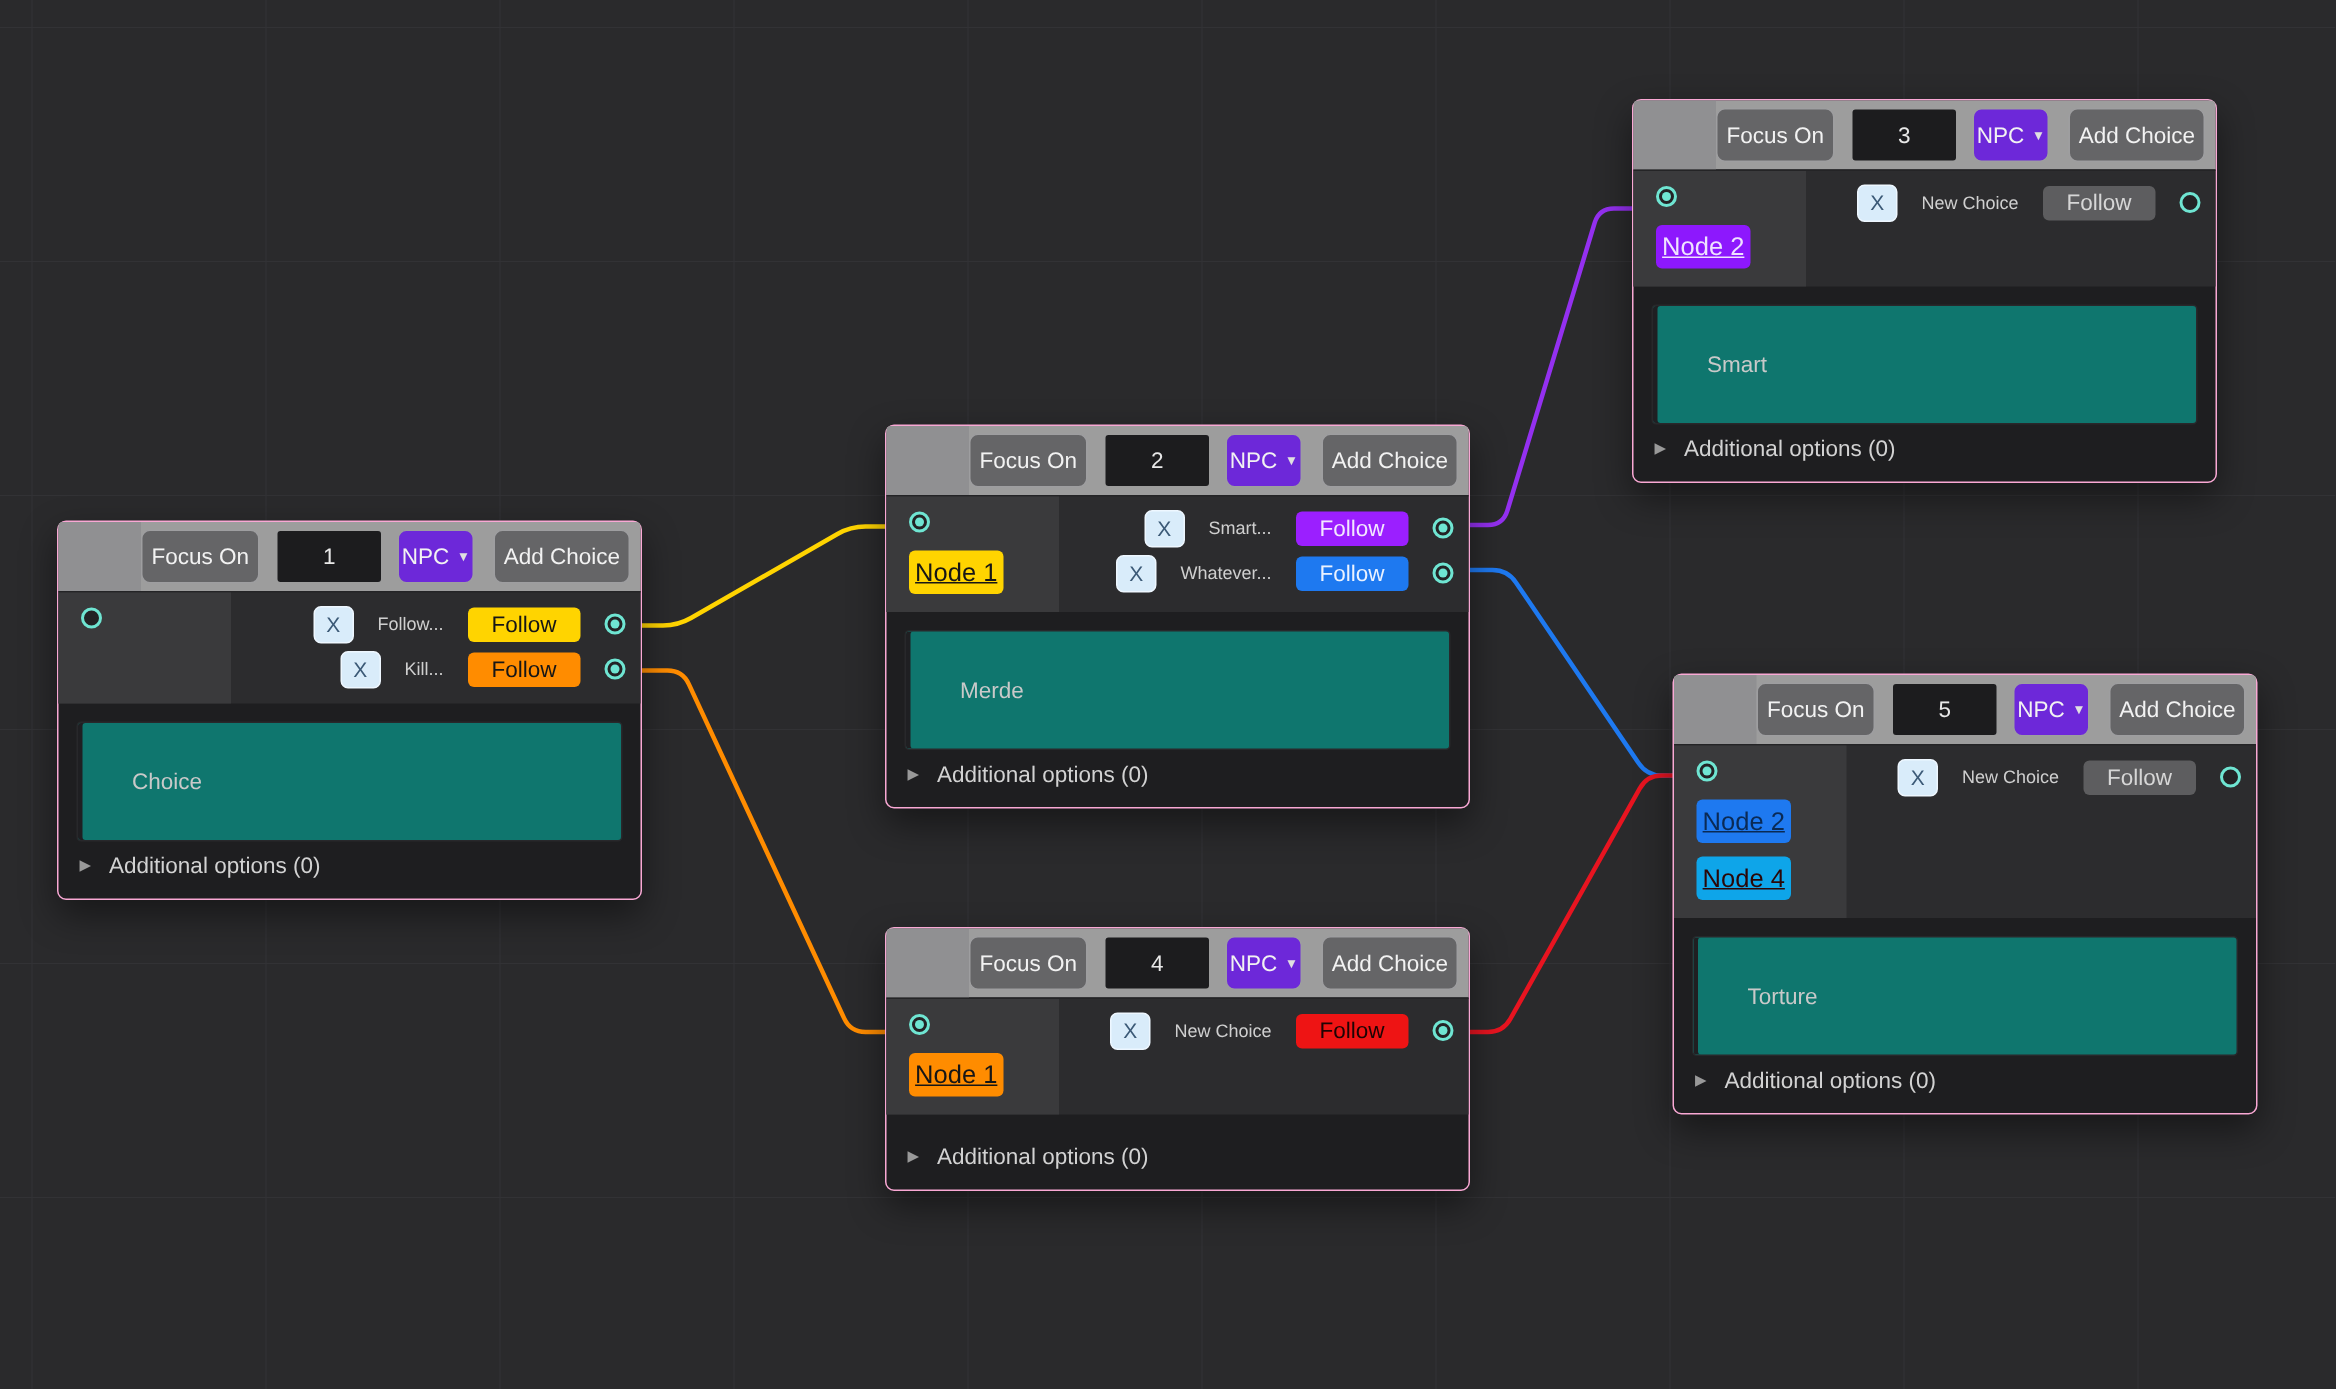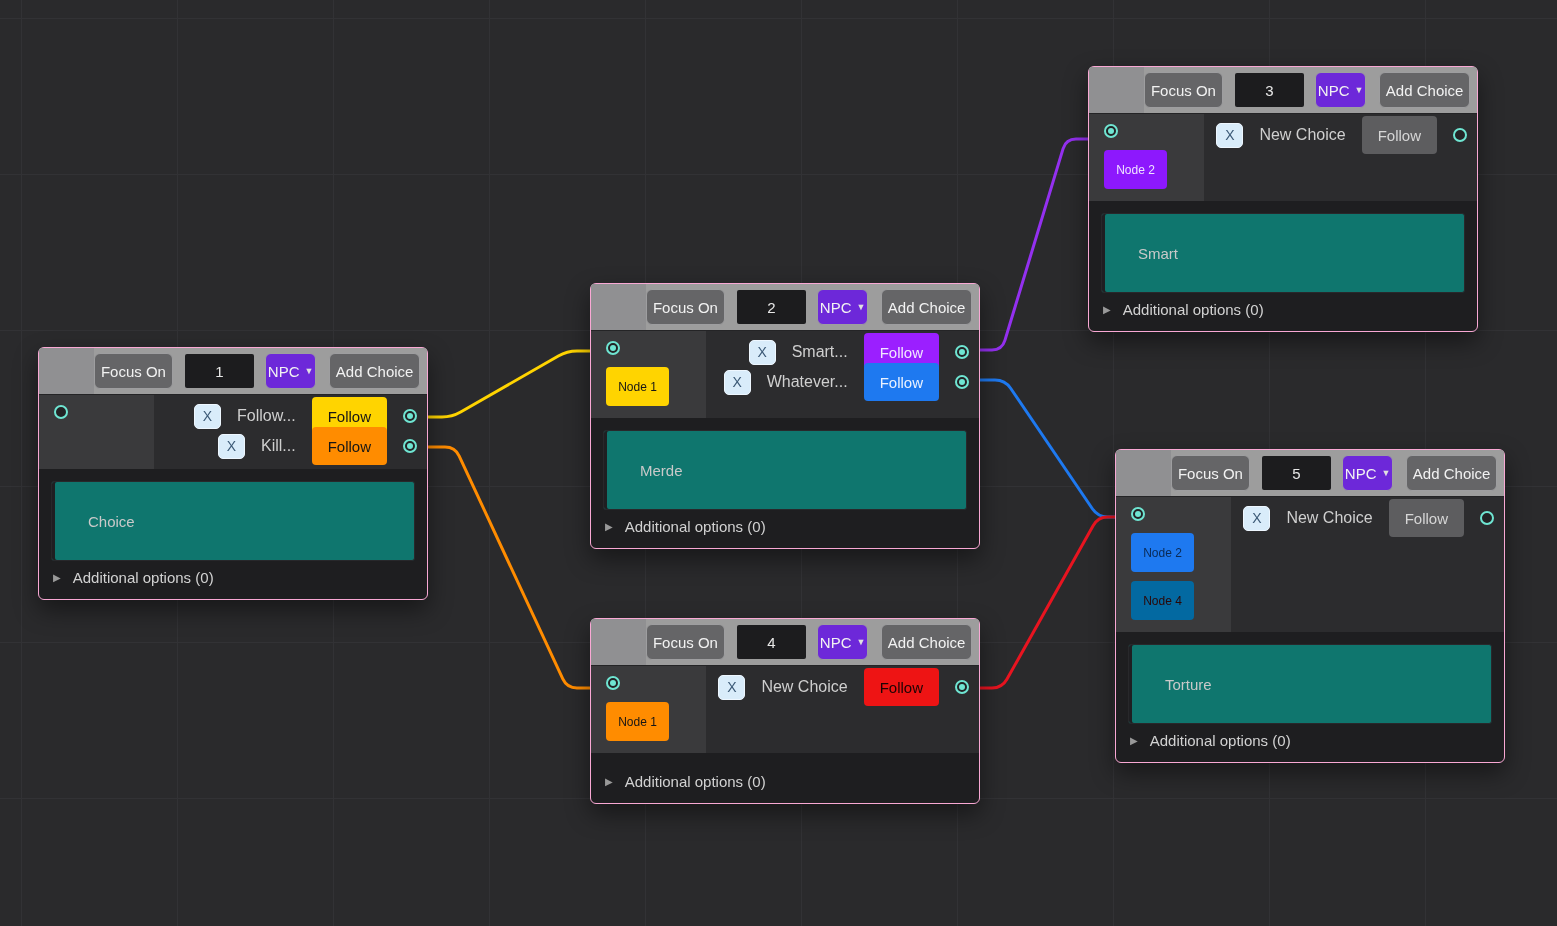--- a/index.html
+++ b/index.html
@@ -42,33 +42,33 @@
   .npc{width:52px;margin-left:11px;background:#6d28d9;gap:5px;text-align:right;}
   .npc .arr{font-size:9px;color:#e0e0e0;}
   .add{width:92px;margin-left:13px;}
   .choice-section{display:flex;background:#2c2c2e;border-top:1px solid #242426;}
   .left-col{
     width:100px;flex:none;background:#3a3a3c;
     padding:10px 0 12px 15px;display:flex;flex-direction:column;align-items:flex-start;
   }
   .badges{display:flex;flex-direction:column;gap:9px;margin-top:12px;}
   .badge{
-    width:63px;height:39px;border-radius:4px;font-size:12px;
-    display:flex;align-items:center;justify-content:center;
+    width:63px;height:29px;border-radius:4px;font-size:17px;
+    display:flex;align-items:center;justify-content:center;text-decoration:underline;
   }
   .choices{flex:1;display:flex;flex-direction:column;padding:6px 10px 8px 0;}
   .crow{height:30px;display:flex;align-items:center;justify-content:flex-end;gap:16px;}
   .xbtn{
     width:27px;height:25px;background:#d9ecfa;border:1px solid #eef7ff;border-radius:5px;
     color:#3c5a77;font-size:14px;display:flex;align-items:center;justify-content:center;
     font-family:"Liberation Sans", sans-serif;cursor:pointer;padding:0;
   }
-  .clabel{color:#cfcfcf;font-size:16px;}
+  .clabel{color:#cfcfcf;font-size:12px;}
   .follow{
-    min-width:57px;height:38px;border:none;border-radius:4px;font-size:15px;
+    min-width:57px;height:23px;border:none;border-radius:4px;font-size:15px;
     display:flex;align-items:center;justify-content:center;padding:0 16px;
     font-family:"Liberation Sans", sans-serif;cursor:pointer;
   }
   .port{
     width:14px;height:14px;border:2px solid var(--port,#6fe5d2);border-radius:50%;
     background:#232325;position:relative;flex:none;box-sizing:border-box;
   }
   .port.filled::after{
     content:"";position:absolute;inset:2px;background:var(--port,#6fe5d2);border-radius:50%;
   }
@@ -257,21 +257,21 @@
       <span>NPC</span>
       <span class="arr">▼</span>
     </button>
     <button class="hbtn add">Add Choice</button>
   </div>
   <div class="choice-section">
     <div class="left-col">
       <span class="port filled"></span>
       <div class="badges">
         <span class="badge" style="background: rgb(30, 121, 240); color: rgb(10, 42, 85);">Node 2</span>
-        <span class="badge" style="background: #0369a1; color: rgb(43, 7, 7);">Node 4</span>
+        <span class="badge" style="background: #0ea5e9; color: rgb(43, 7, 7);">Node 4</span>
       </div>
     </div>
     <div class="choices">
       <div class="crow">
         <button class="xbtn">X</button>
         <span class="clabel">New Choice</span>
         <button class="follow" style="background: rgb(93, 93, 95); color: rgb(214, 214, 214);">Follow</button>
         <span class="port"></span>
       </div>
     </div>

